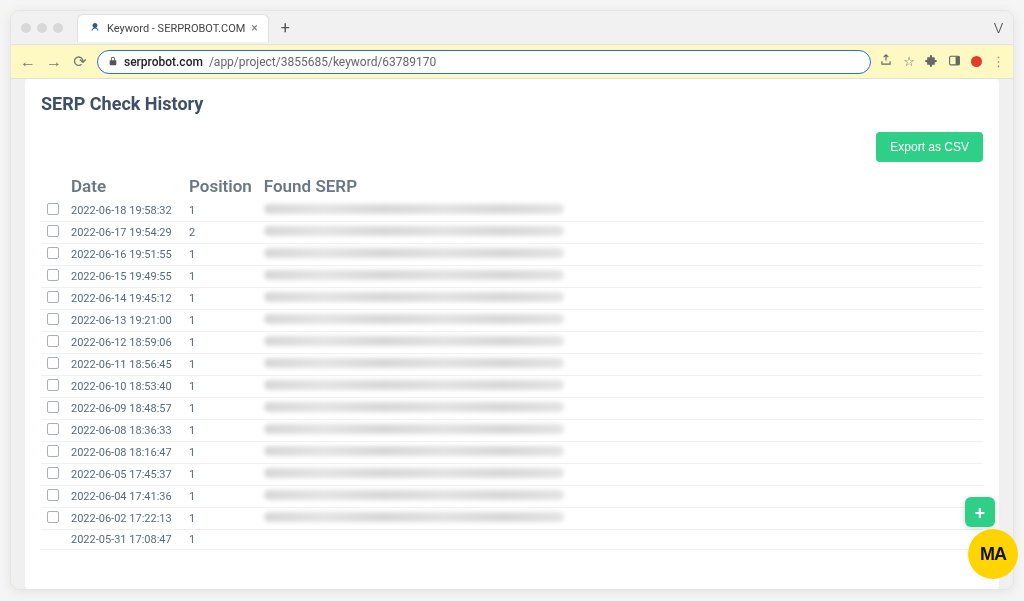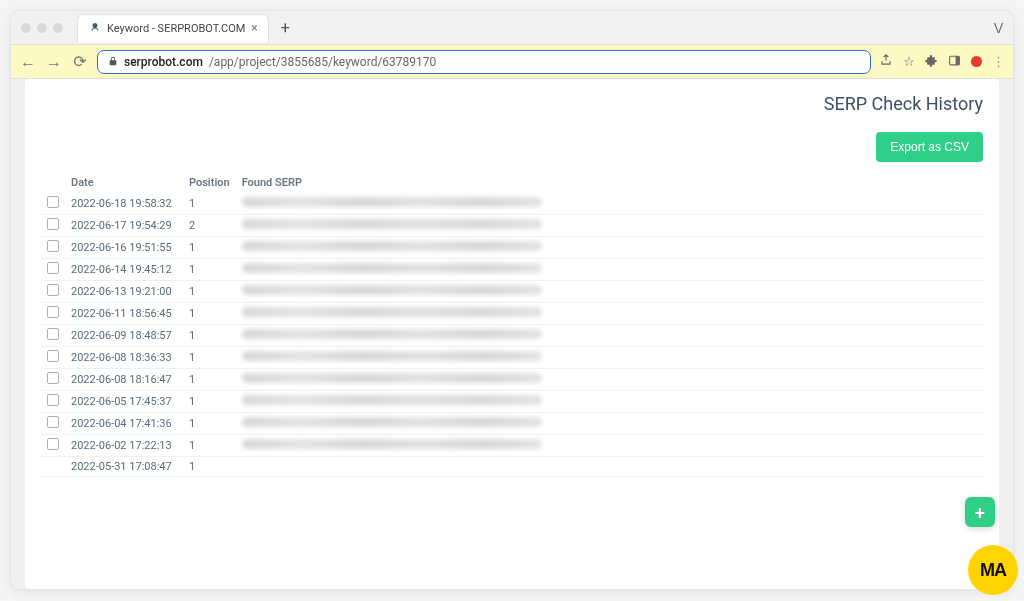--- a/index.html
+++ b/index.html
@@ -63,21 +63,21 @@
     align-items: center;
     padding: 0 8px;
     gap: 8px;
     border-bottom: 1px solid #e0e0e0;
   }
   .nav-btn { color: #777; width: 18px; text-align: center; user-select: none; }
   .addr {
     flex: 1;
     height: 24px;
     border: 1.5px solid #2a6fd6;
-    border-radius: 7px;
+    border-radius: 12px;
     display: flex;
     align-items: center;
     padding: 0 10px;
     font-size: 12px;
     color: #555;
     gap: 6px;
     background: #fff;
   }
   .addr .lock { color: #555; }
   .addr .host { color: #222; font-weight: 500; }
@@ -95,23 +95,23 @@
   }
   .card {
     background: #fff;
     border-radius: 4px;
     padding: 14px 16px 0 16px;
     height: 100%;
     overflow: hidden;
     position: relative;
   }
   .page-title {
-    text-align: right;
+    text-align: left;
     font-size: 18px;
-    font-weight: 400;
+    font-weight: 700;
     color: #3d5066;
     margin-bottom: 18px;
   }
   .export-row {
     display: flex;
     justify-content: flex-end;
     margin-bottom: 10px;
     align-items: center;
   }
   .export-btn {
@@ -128,21 +128,21 @@
     width: 100%;
     border-collapse: collapse;
     font-size: 11px;
     color: #5a6a7a;
   }
   thead th {
     text-align: left;
     font-weight: 600;
     color: #6a7885;
     padding: 4px 6px;
-    font-size: 11px;
+    font-size: 17px;
   }
   tbody td {
     padding: 3px 6px;
     border-bottom: 1px solid #eef0f2;
     vertical-align: middle;
     height: 20px;
   }
   .chk {
     width: 12px; height: 12px;
     border: 1.3px solid #a8b0b8;
@@ -172,21 +172,21 @@
     color: #fff;
     display: flex;
     align-items: center; justify-content: center;
     font-size: 18px;
     font-weight: 600;
     box-shadow: 0 2px 6px rgba(0,0,0,0.15);
   }
   .ma-badge {
     position: absolute;
     right: 6px;
-    bottom: 6px;
+    bottom: 22px;
     width: 50px; height: 50px;
     border-radius: 50%;
     background: #ffd400;
     color: #111;
     display: flex;
     align-items: center; justify-content: center;
     font-weight: 800;
     font-size: 18px;
     letter-spacing: -1px;
     font-family: Arial, sans-serif;
@@ -280,33 +280,51 @@
               <td><span class="blur"></span></td>
             </tr>
             <tr>
               <td class="col-chk"><span class="chk"></span></td>
               <td class="col-date">2022-06-16 19:51:55</td>
               <td class="col-pos">1</td>
               <td><span class="blur"></span></td>
             </tr>
             <tr>
               <td class="col-chk"><span class="chk"></span></td>
+              <td class="col-date">2022-06-15 19:49:55</td>
+              <td class="col-pos">1</td>
+              <td><span class="blur"></span></td>
+            </tr>
+            <tr>
+              <td class="col-chk"><span class="chk"></span></td>
               <td class="col-date">2022-06-14 19:45:12</td>
               <td class="col-pos">1</td>
               <td><span class="blur"></span></td>
             </tr>
             <tr>
               <td class="col-chk"><span class="chk"></span></td>
               <td class="col-date">2022-06-13 19:21:00</td>
               <td class="col-pos">1</td>
               <td><span class="blur"></span></td>
             </tr>
             <tr>
               <td class="col-chk"><span class="chk"></span></td>
+              <td class="col-date">2022-06-12 18:59:06</td>
+              <td class="col-pos">1</td>
+              <td><span class="blur"></span></td>
+            </tr>
+            <tr>
+              <td class="col-chk"><span class="chk"></span></td>
               <td class="col-date">2022-06-11 18:56:45</td>
+              <td class="col-pos">1</td>
+              <td><span class="blur"></span></td>
+            </tr>
+            <tr>
+              <td class="col-chk"><span class="chk"></span></td>
+              <td class="col-date">2022-06-10 18:53:40</td>
               <td class="col-pos">1</td>
               <td><span class="blur"></span></td>
             </tr>
             <tr>
               <td class="col-chk"><span class="chk"></span></td>
               <td class="col-date">2022-06-09 18:48:57</td>
               <td class="col-pos">1</td>
               <td><span class="blur"></span></td>
             </tr>
             <tr>

